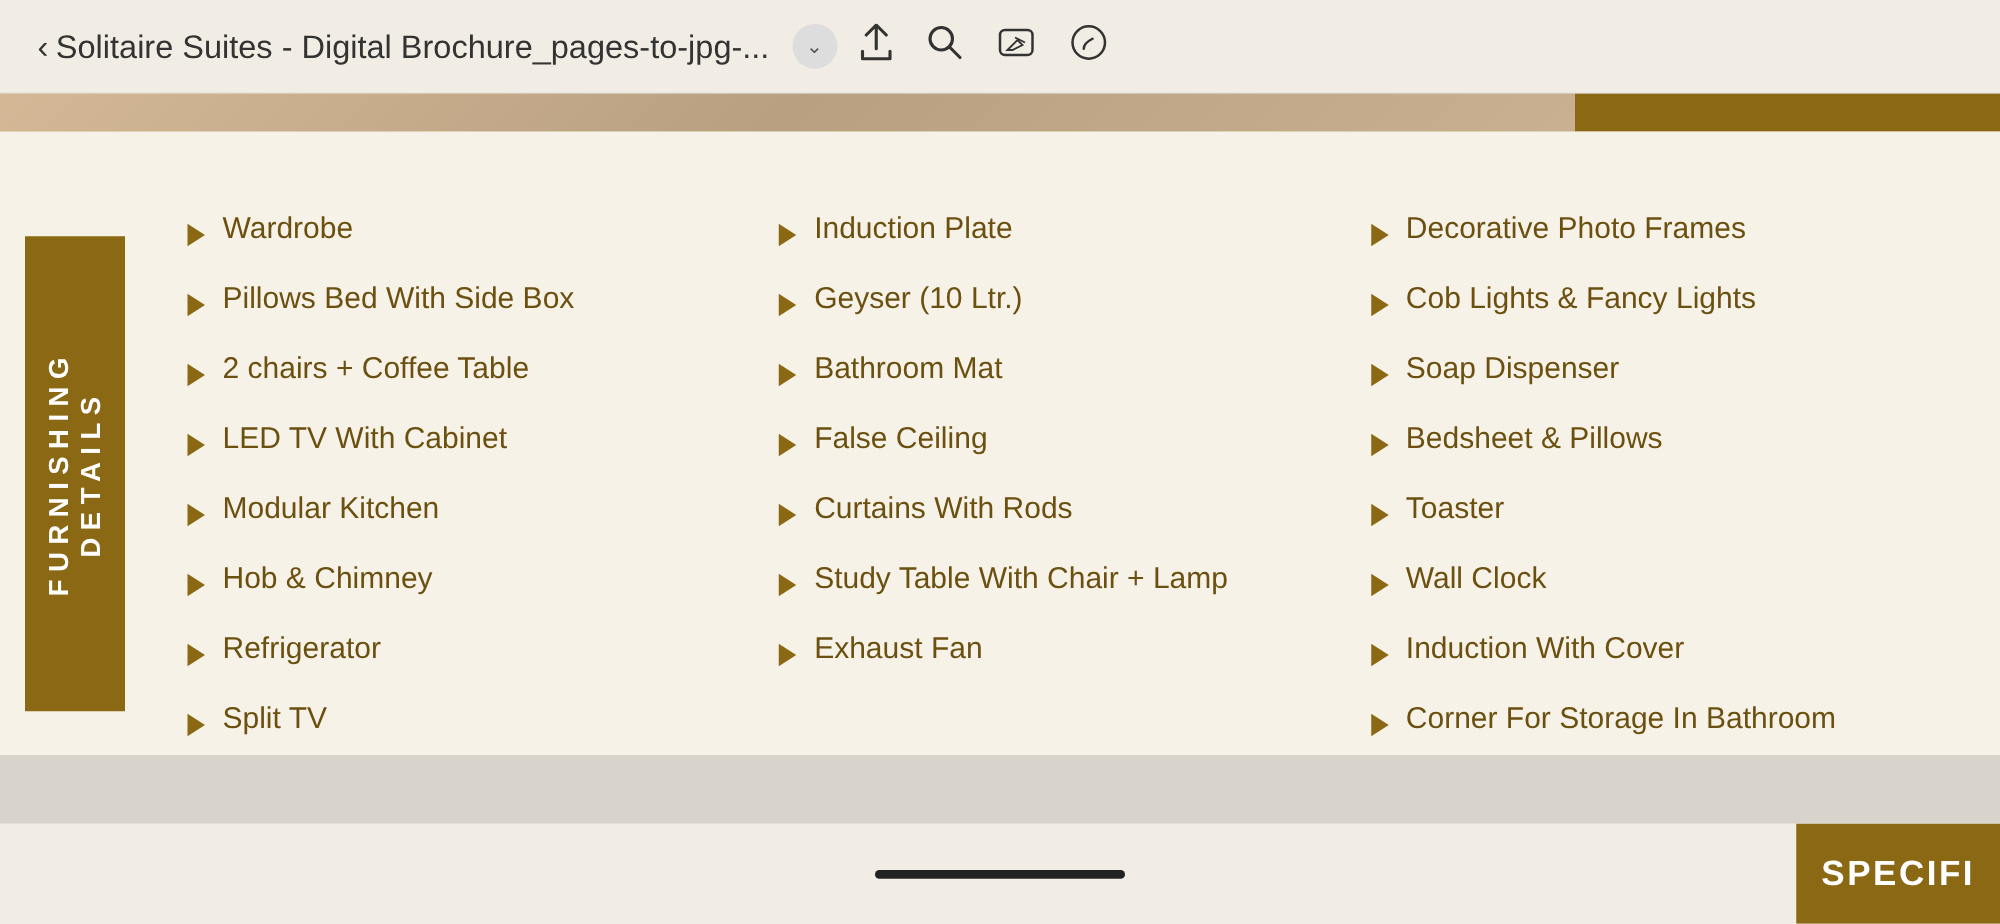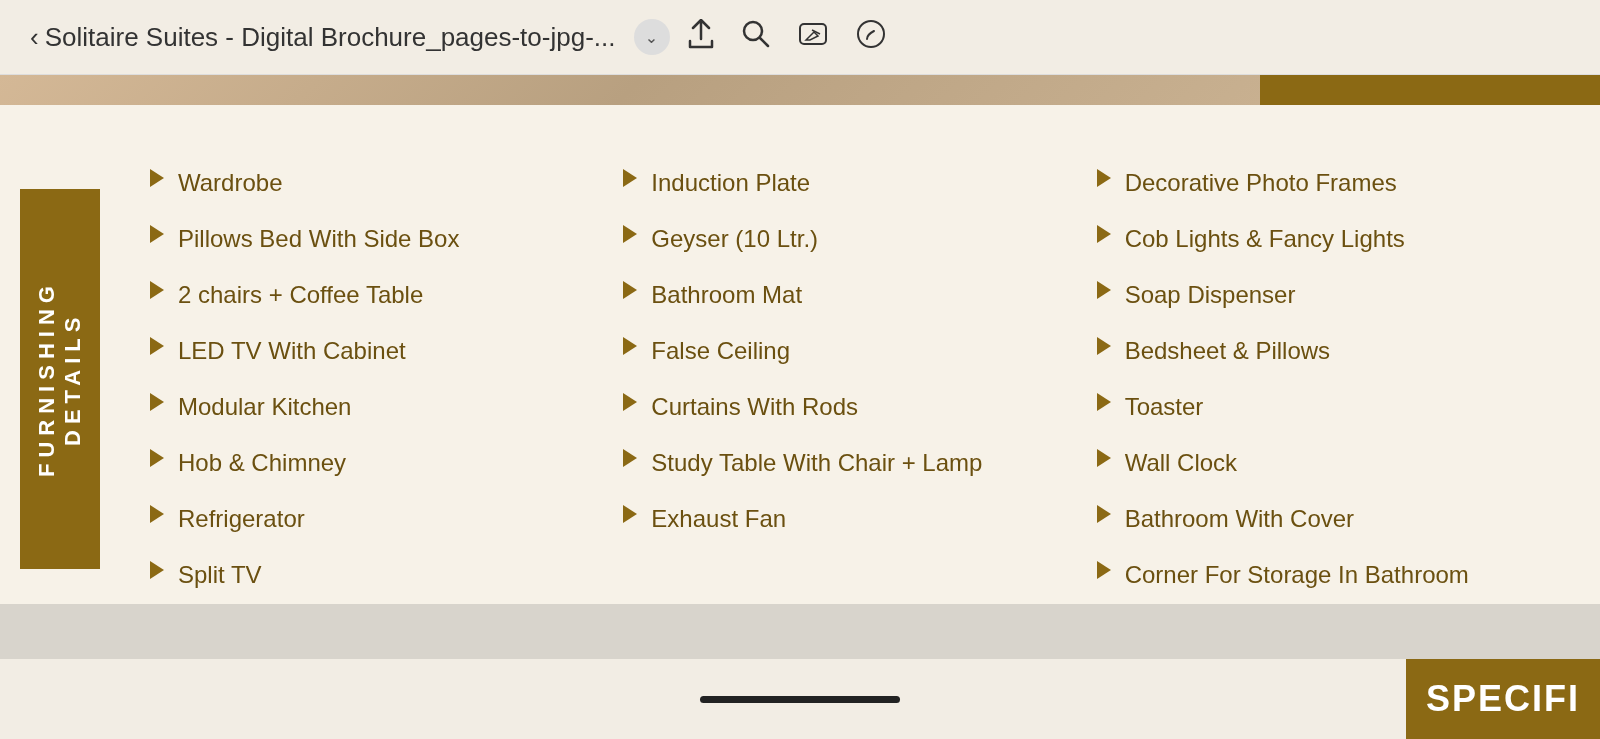--- a/index.html
+++ b/index.html
@@ -128,21 +128,21 @@
     .list-column {
       flex: 1;
       display: flex;
       flex-direction: column;
       gap: 0;
       padding: 10px 0;
     }
 
     .list-item {
       display: flex;
-      align-items: flex-start;
+      align-items: flex-end;
       gap: 14px;
       padding: 14px 0;
       font-size: 24px;
       color: #7a5c10;
       font-weight: 500;
     }
 
     .list-item .bullet {
       width: 0;
       height: 0;
@@ -186,21 +186,21 @@
       border-radius: 4px;
     }
 
     
     .specifi-badge {
       position: absolute;
       bottom: 0;
       right: 0;
       background: #8B6914;
       color: #fff;
-      font-size: 36px;
+      font-size: 28px;
       font-weight: 900;
       padding: 12px 20px;
       height: 80px;
       display: flex;
       align-items: center;
       justify-content: center;
       letter-spacing: 2px;
     }
   </style>
 </head>
@@ -340,21 +340,21 @@
       <div class="list-item">
         <span class="bullet"></span>
         <span class="item-text">Toaster</span>
       </div>
       <div class="list-item">
         <span class="bullet"></span>
         <span class="item-text">Wall Clock</span>
       </div>
       <div class="list-item">
         <span class="bullet"></span>
-        <span class="item-text">Bathroom With Cover</span>
+        <span class="item-text">Induction With Cover</span>
       </div>
       <div class="list-item">
         <span class="bullet"></span>
         <span class="item-text">Corner For Storage In Bathroom</span>
       </div>
     </div>
   </div>
 </div>
 
 <div class="bottom-strip"></div>

